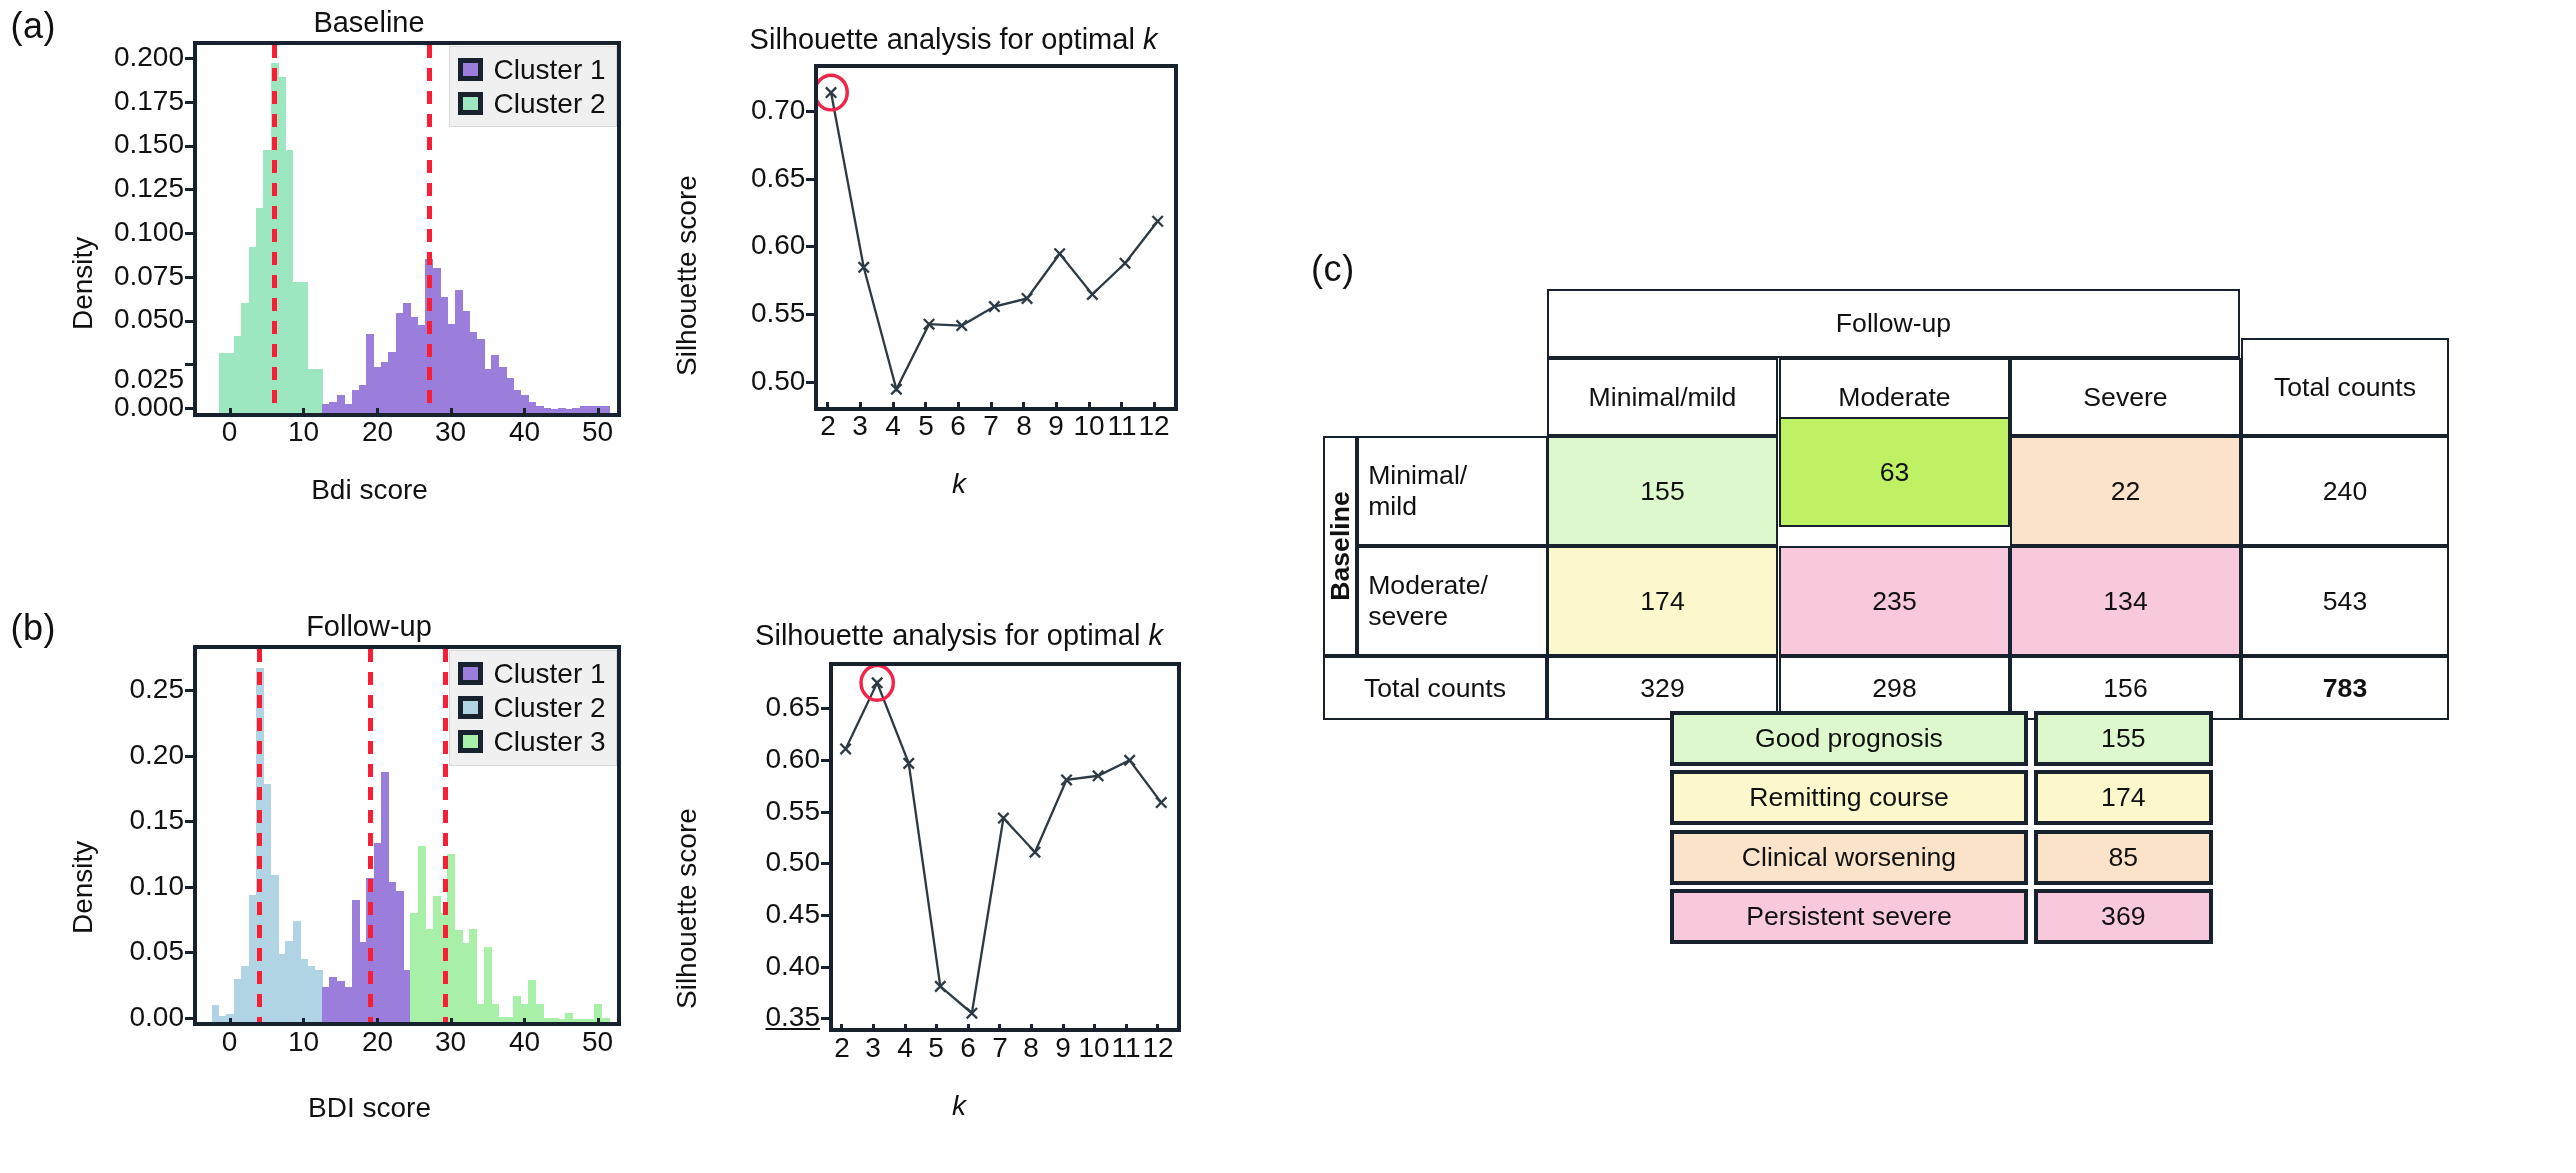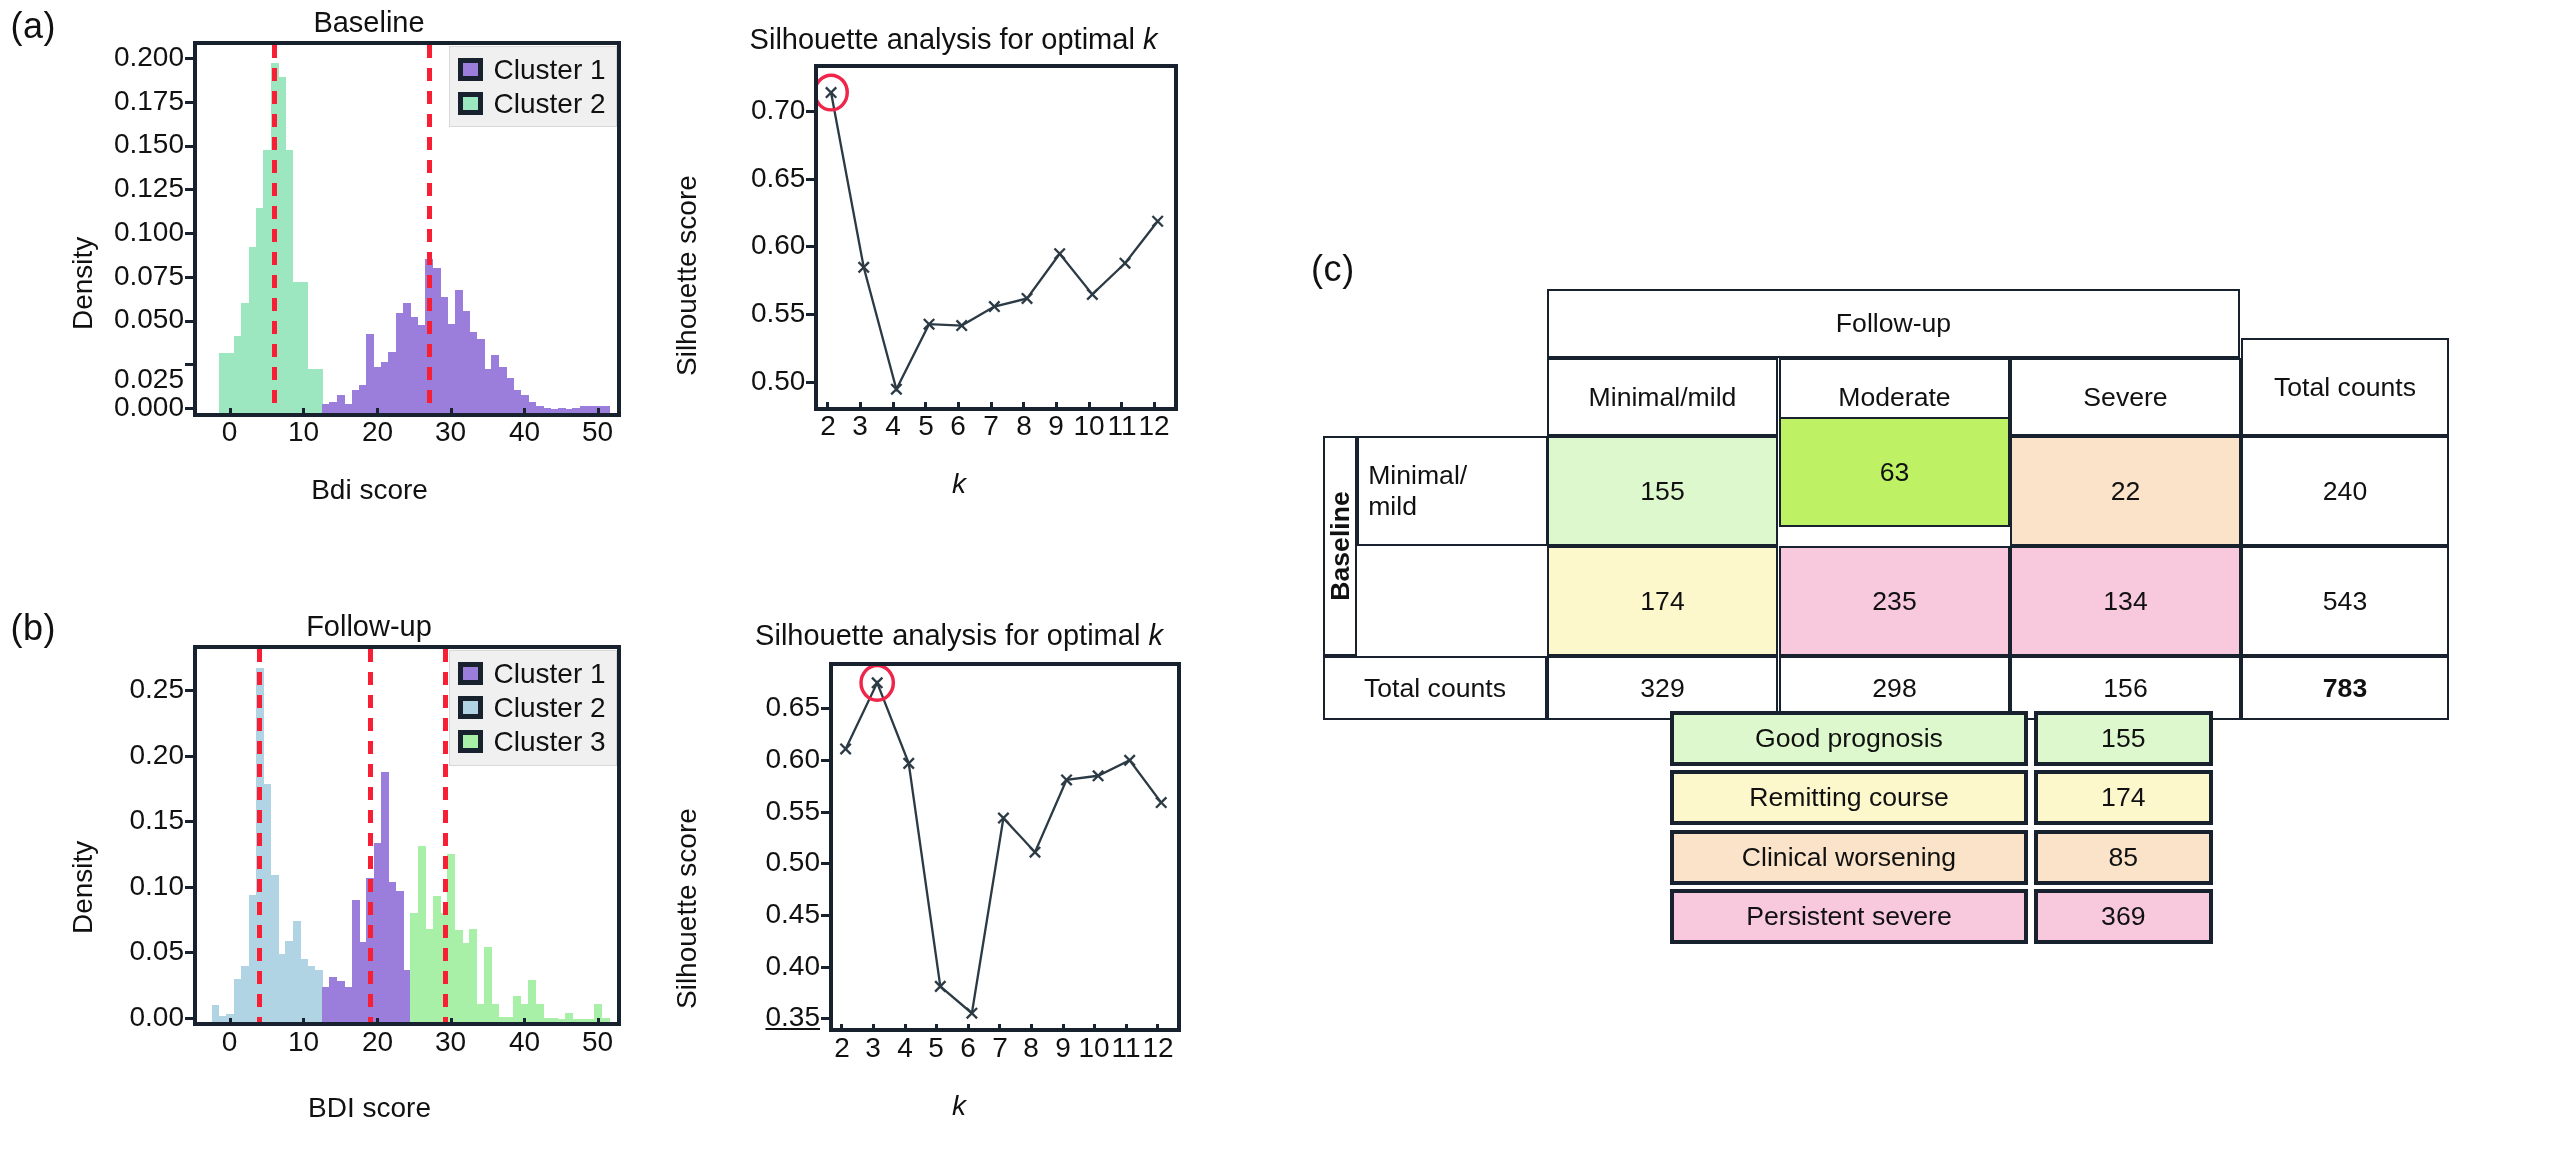--- a/index.html
+++ b/index.html
@@ -451,20 +451,21 @@
     <div class="cell th" style="left:2010px;top:358px;width:231px;height:78px;">Severe</div>
     <div class="cell th" style="left:2241px;top:338px;width:208px;height:98px;">Total counts</div>
     <div class="vtext" style="left:1323px;top:436px;width:34px;height:220px;">
       <span>Baseline</span>
     </div>
     <div class="cell left" style="left:1357px;top:436px;width:191px;height:110px;">Minimal/<br>mild</div>
     <div class="cell" style="left:1547px;top:436px;width:231px;height:110px;background:#ddf8cc;">155</div>
     <div class="cell" style="left:1779px;top:417px;width:231px;height:110px;background:#bef264;">63</div>
     <div class="cell" style="left:2010px;top:436px;width:231px;height:110px;background:#fae3c8;">22</div>
     <div class="cell" style="left:2241px;top:436px;width:208px;height:110px;">240</div>
+    <div class="cell left" style="left:1357px;top:546px;width:191px;height:110px;">Moderate/<br>severe</div>
     <div class="cell" style="left:1547px;top:546px;width:231px;height:110px;background:#fcf8cc;">174</div>
     <div class="cell" style="left:1779px;top:546px;width:231px;height:110px;background:#f8c8dc;">235</div>
     <div class="cell" style="left:2010px;top:546px;width:231px;height:110px;background:#f8c8dc;">134</div>
     <div class="cell" style="left:2241px;top:546px;width:208px;height:110px;">543</div>
     <div class="cell" style="left:1323px;top:656px;width:224px;height:64px;">Total counts</div>
     <div class="cell" style="left:1547px;top:656px;width:231px;height:64px;">329</div>
     <div class="cell" style="left:1779px;top:656px;width:231px;height:64px;">298</div>
     <div class="cell" style="left:2010px;top:656px;width:231px;height:64px;">156</div>
     <div class="cell bold" style="left:2241px;top:656px;width:208px;height:64px;">783</div>
   </div>

